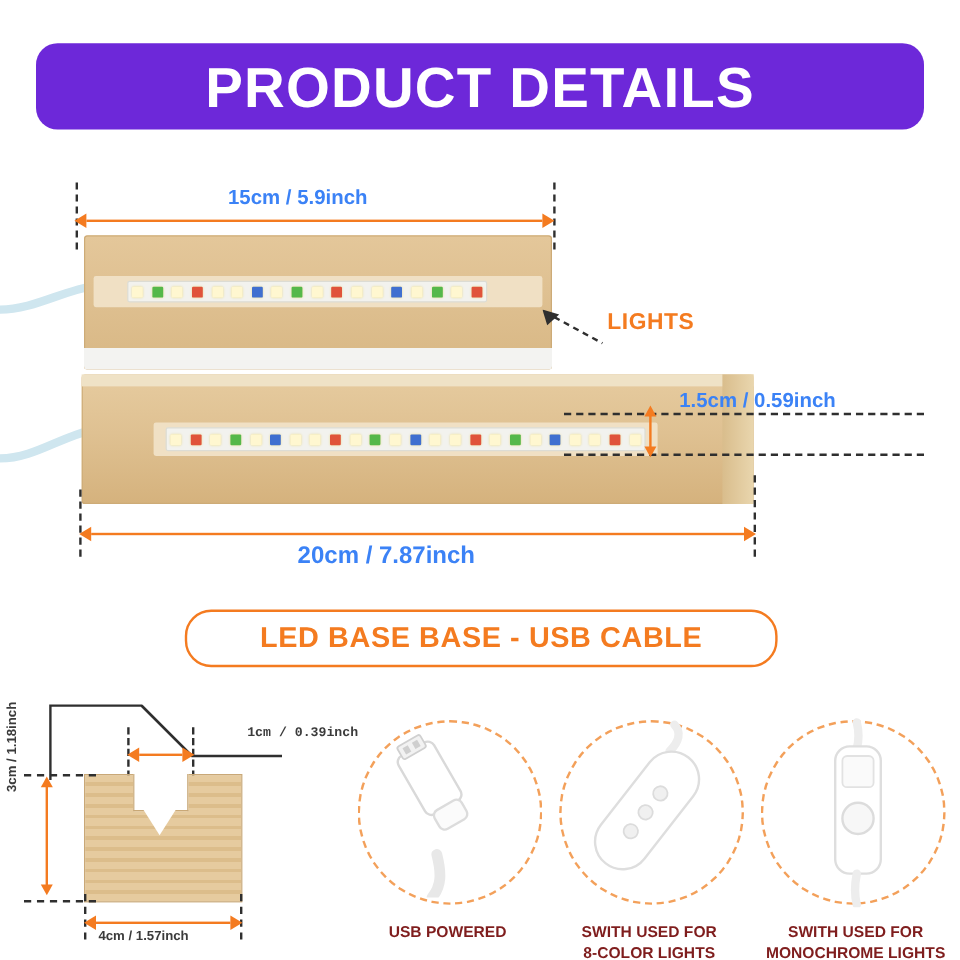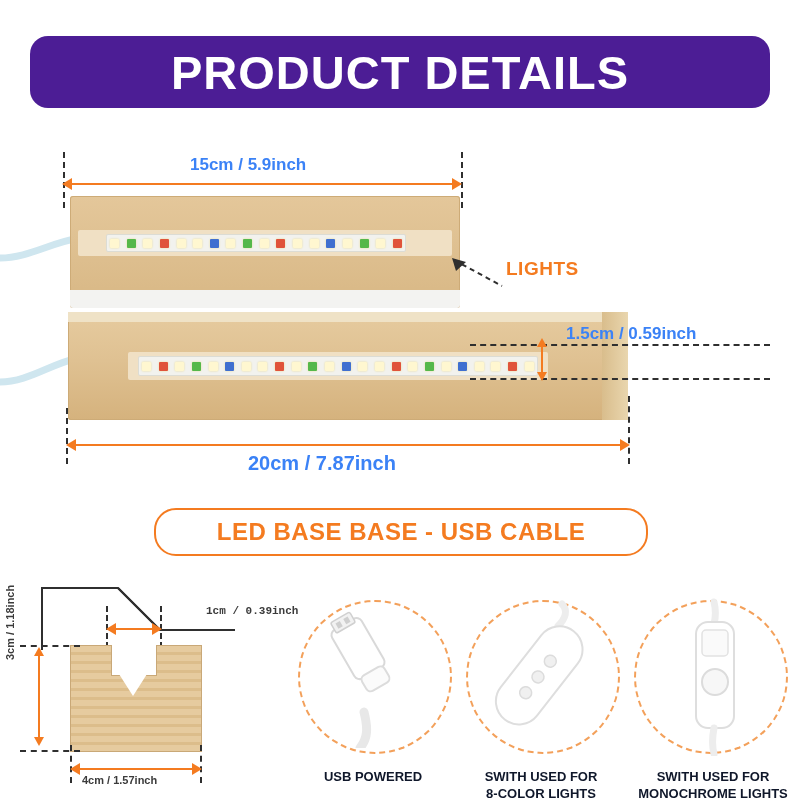--- a/index.html
+++ b/index.html
@@ -8,21 +8,21 @@
     background:#ffffff;
     font-family:"Liberation Sans", sans-serif;
     position:relative;
     overflow:hidden;
   }
   .root{position:relative;width:800px;height:800px;}
 
   
   .banner{
     position:absolute;left:30px;top:36px;width:740px;height:72px;
-    background:#4c1d95;border-radius:18px;
+    background:#6d28d9;border-radius:18px;
     display:flex;align-items:center;justify-content:center;
   }
   .banner-text{
     color:#ffffff;font-size:47px;font-weight:bold;letter-spacing:1px;
     white-space:nowrap;
   }
 
   
   .dim{
     position:absolute;color:#3b82f6;font-size:17px;font-weight:bold;
@@ -106,21 +106,21 @@
     background:#ffffff;
   }
   .pill-text{color:#f47b20;font-size:24px;font-weight:bold;letter-spacing:.5px;white-space:nowrap;}
 
   
   .circle{
     position:absolute;width:150px;height:150px;border-radius:50%;
     border:2px dashed #f3a05a;
   }
   .cap{
-    position:absolute;text-align:center;color:#0f172a;
+    position:absolute;text-align:center;color:#7f1d1d;
     font-size:13px;font-weight:bold;line-height:17px;width:190px;
   }
 
   
   .xsec{
     position:absolute;left:70px;top:645px;width:130px;height:105px;
     background:repeating-linear-gradient(180deg,#e6cb9f 0px,#e6cb9f 6px,#dcbd8b 6px,#dcbd8b 9px);
     border:1px solid #c9a877;
   }
   .xsec-notch{

